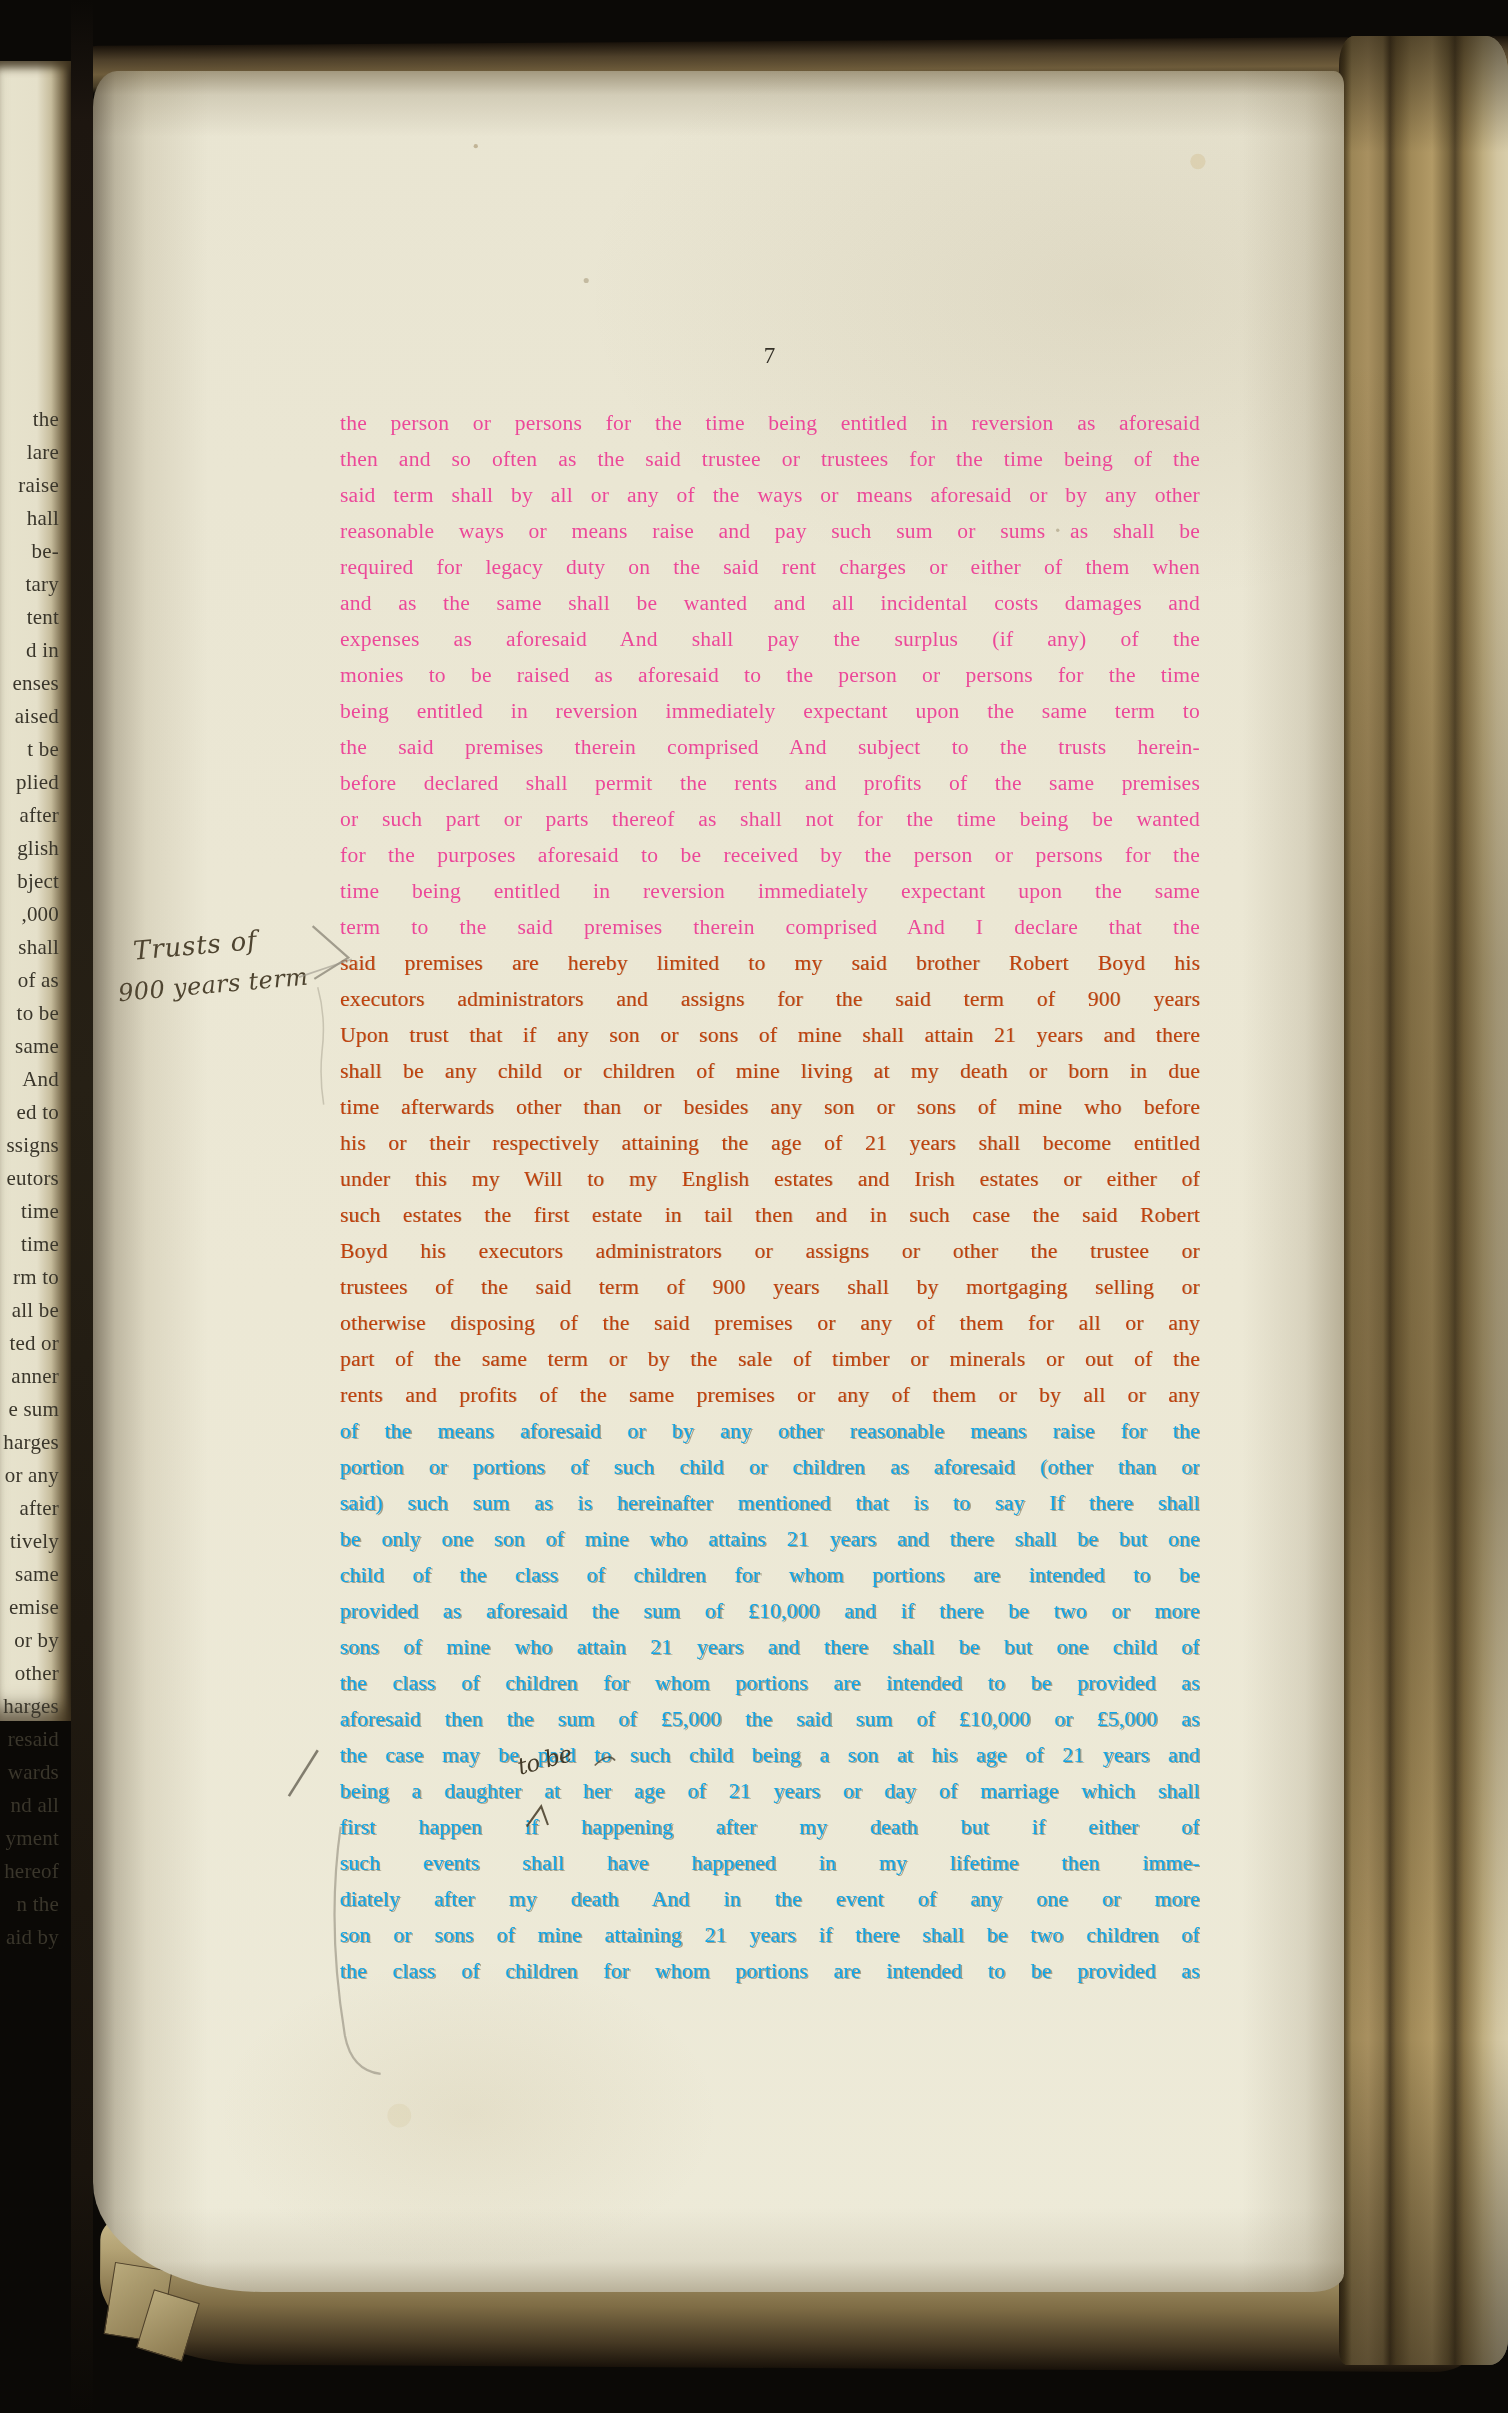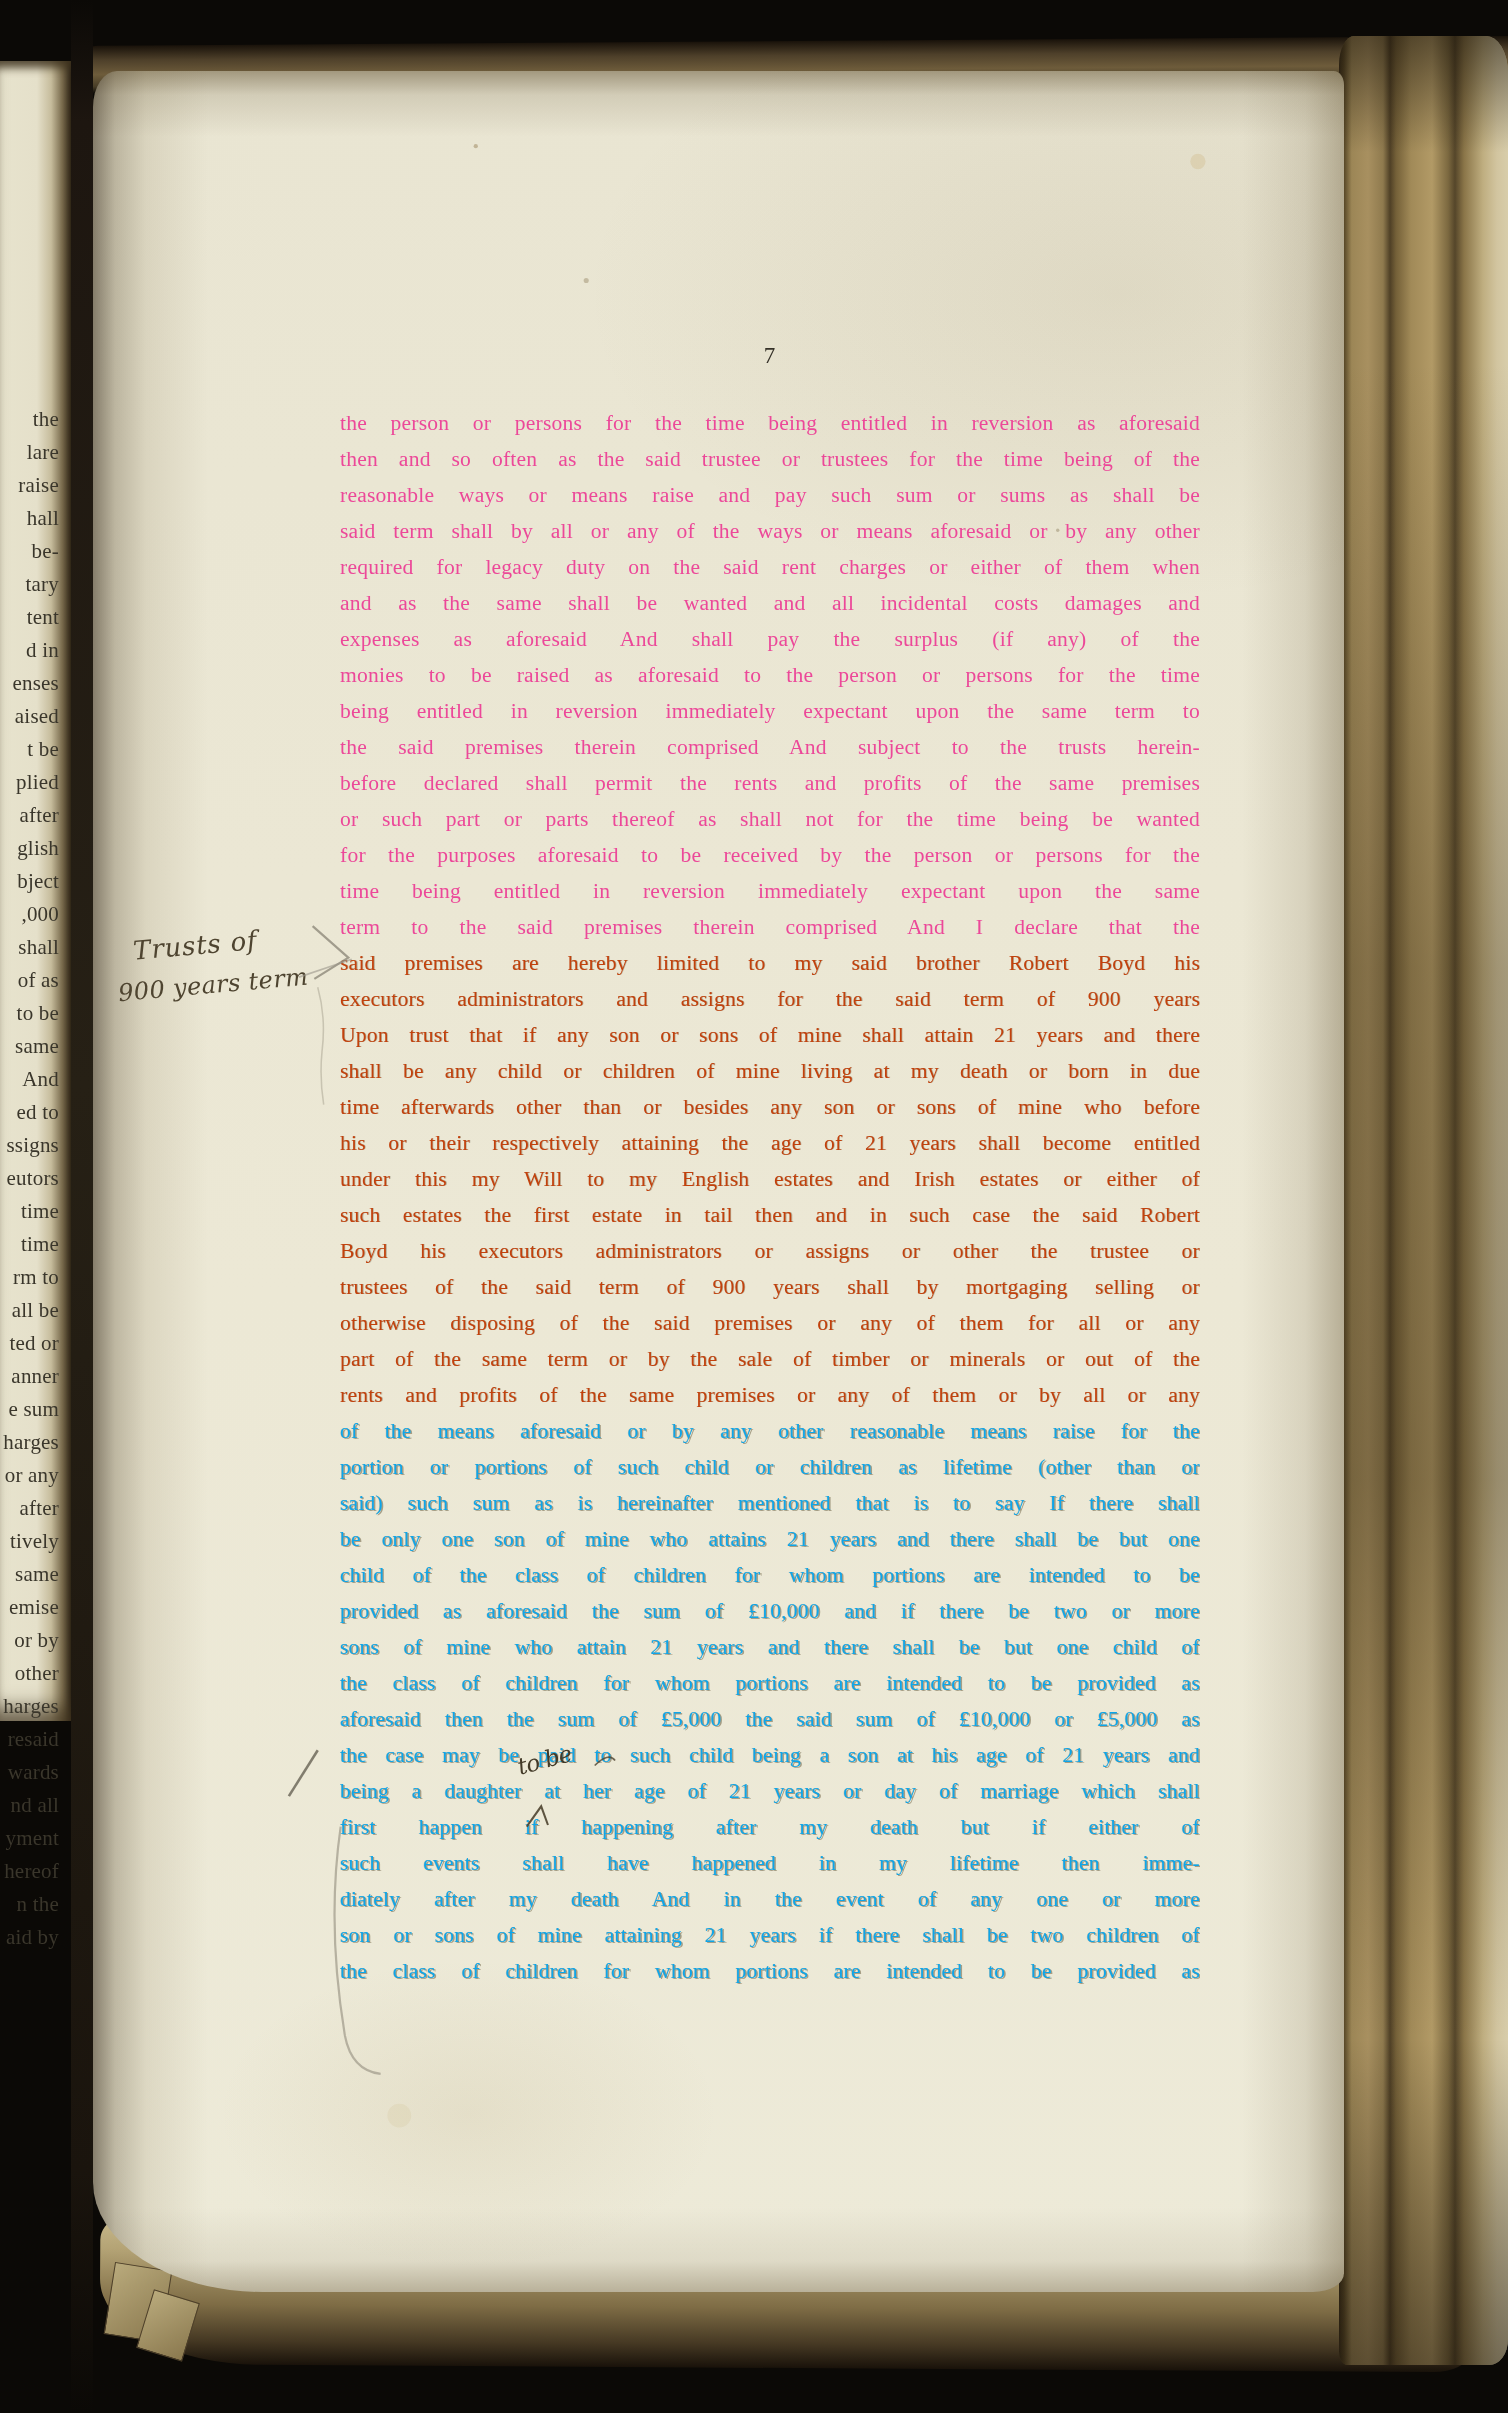--- a/index.html
+++ b/index.html
@@ -173,22 +173,22 @@
   <div class="gutter"></div>
 
   <div class="main-page"></div>
 
   <div class="page-num">7</div>
 
   <div class="textblock">
 
   <div class="tline ink-a">the person or persons for the time being entitled in reversion as aforesaid</div>
       <div class="tline ink-a">then and so often as the said trustee or trustees for the time being of the</div>
+      <div class="tline ink-a">said term shall by all or any of the ways or means aforesaid or by any other</div>
       <div class="tline ink-a">reasonable ways or means raise and pay such sum or sums as shall be</div>
-      <div class="tline ink-a">said term shall by all or any of the ways or means aforesaid or by any other</div>
       <div class="tline ink-a">required for legacy duty on the said rent charges or either of them when</div>
       <div class="tline ink-a">and as the same shall be wanted and all incidental costs damages and</div>
       <div class="tline ink-a">expenses as aforesaid And shall pay the surplus (if any) of the</div>
       <div class="tline ink-a">monies to be raised as aforesaid to the person or persons for the time</div>
       <div class="tline ink-a">being entitled in reversion immediately expectant upon the same term to</div>
       <div class="tline ink-a">the said premises therein comprised And subject to the trusts herein-</div>
       <div class="tline ink-a">before declared shall permit the rents and profits of the same premises</div>
       <div class="tline ink-a">or such part or parts thereof as shall not for the time being be wanted</div>
       <div class="tline ink-a">for the purposes aforesaid to be received by the person or persons for the</div>
       <div class="tline ink-a">time being entitled in reversion immediately expectant upon the same</div>
@@ -200,21 +200,21 @@
       <div class="tline ink-b">time afterwards other than or besides any son or sons of mine who before</div>
       <div class="tline ink-b">his or their respectively attaining the age of 21 years shall become entitled</div>
       <div class="tline ink-b">under this my Will to my English estates and Irish estates or either of</div>
       <div class="tline ink-b">such estates the first estate in tail then and in such case the said Robert</div>
       <div class="tline ink-b">Boyd his executors administrators or assigns or other the trustee or</div>
       <div class="tline ink-b">trustees of the said term of 900 years shall by mortgaging selling or</div>
       <div class="tline ink-b">otherwise disposing of the said premises or any of them for all or any</div>
       <div class="tline ink-b">part of the same term or by the sale of timber or minerals or out of the</div>
       <div class="tline ink-b">rents and profits of the same premises or any of them or by all or any</div>
       <div class="tline ink-c">of the means aforesaid or by any other reasonable means raise for the</div>
-      <div class="tline ink-c">portion or portions of such child or children as lifetime (other than or</div>
+      <div class="tline ink-c">portion or portions of such child or children as aforesaid (other than or</div>
       <div class="tline ink-c">said) such sum as is hereinafter mentioned that is to say If there shall</div>
       <div class="tline ink-c">be only one son of mine who attains 21 years and there shall be but one</div>
       <div class="tline ink-c">child of the class of children for whom portions are intended to be</div>
       <div class="tline ink-c">provided as aforesaid the sum of £10,000 and if there be two or more</div>
       <div class="tline ink-c">sons of mine who attain 21 years and there shall be but one child of</div>
       <div class="tline ink-c">the class of children for whom portions are intended to be provided as</div>
       <div class="tline ink-c">aforesaid then the sum of £5,000 the said sum of £10,000 or £5,000 as</div>
       <div class="tline ink-c">the case may be paid to such child being a son at his age of 21 years and</div>
       <div class="tline ink-c">being a daughter at her age of 21 years or day of marriage which shall</div>
       <div class="tline ink-c">first happen if happening after my death but if either of</div>

